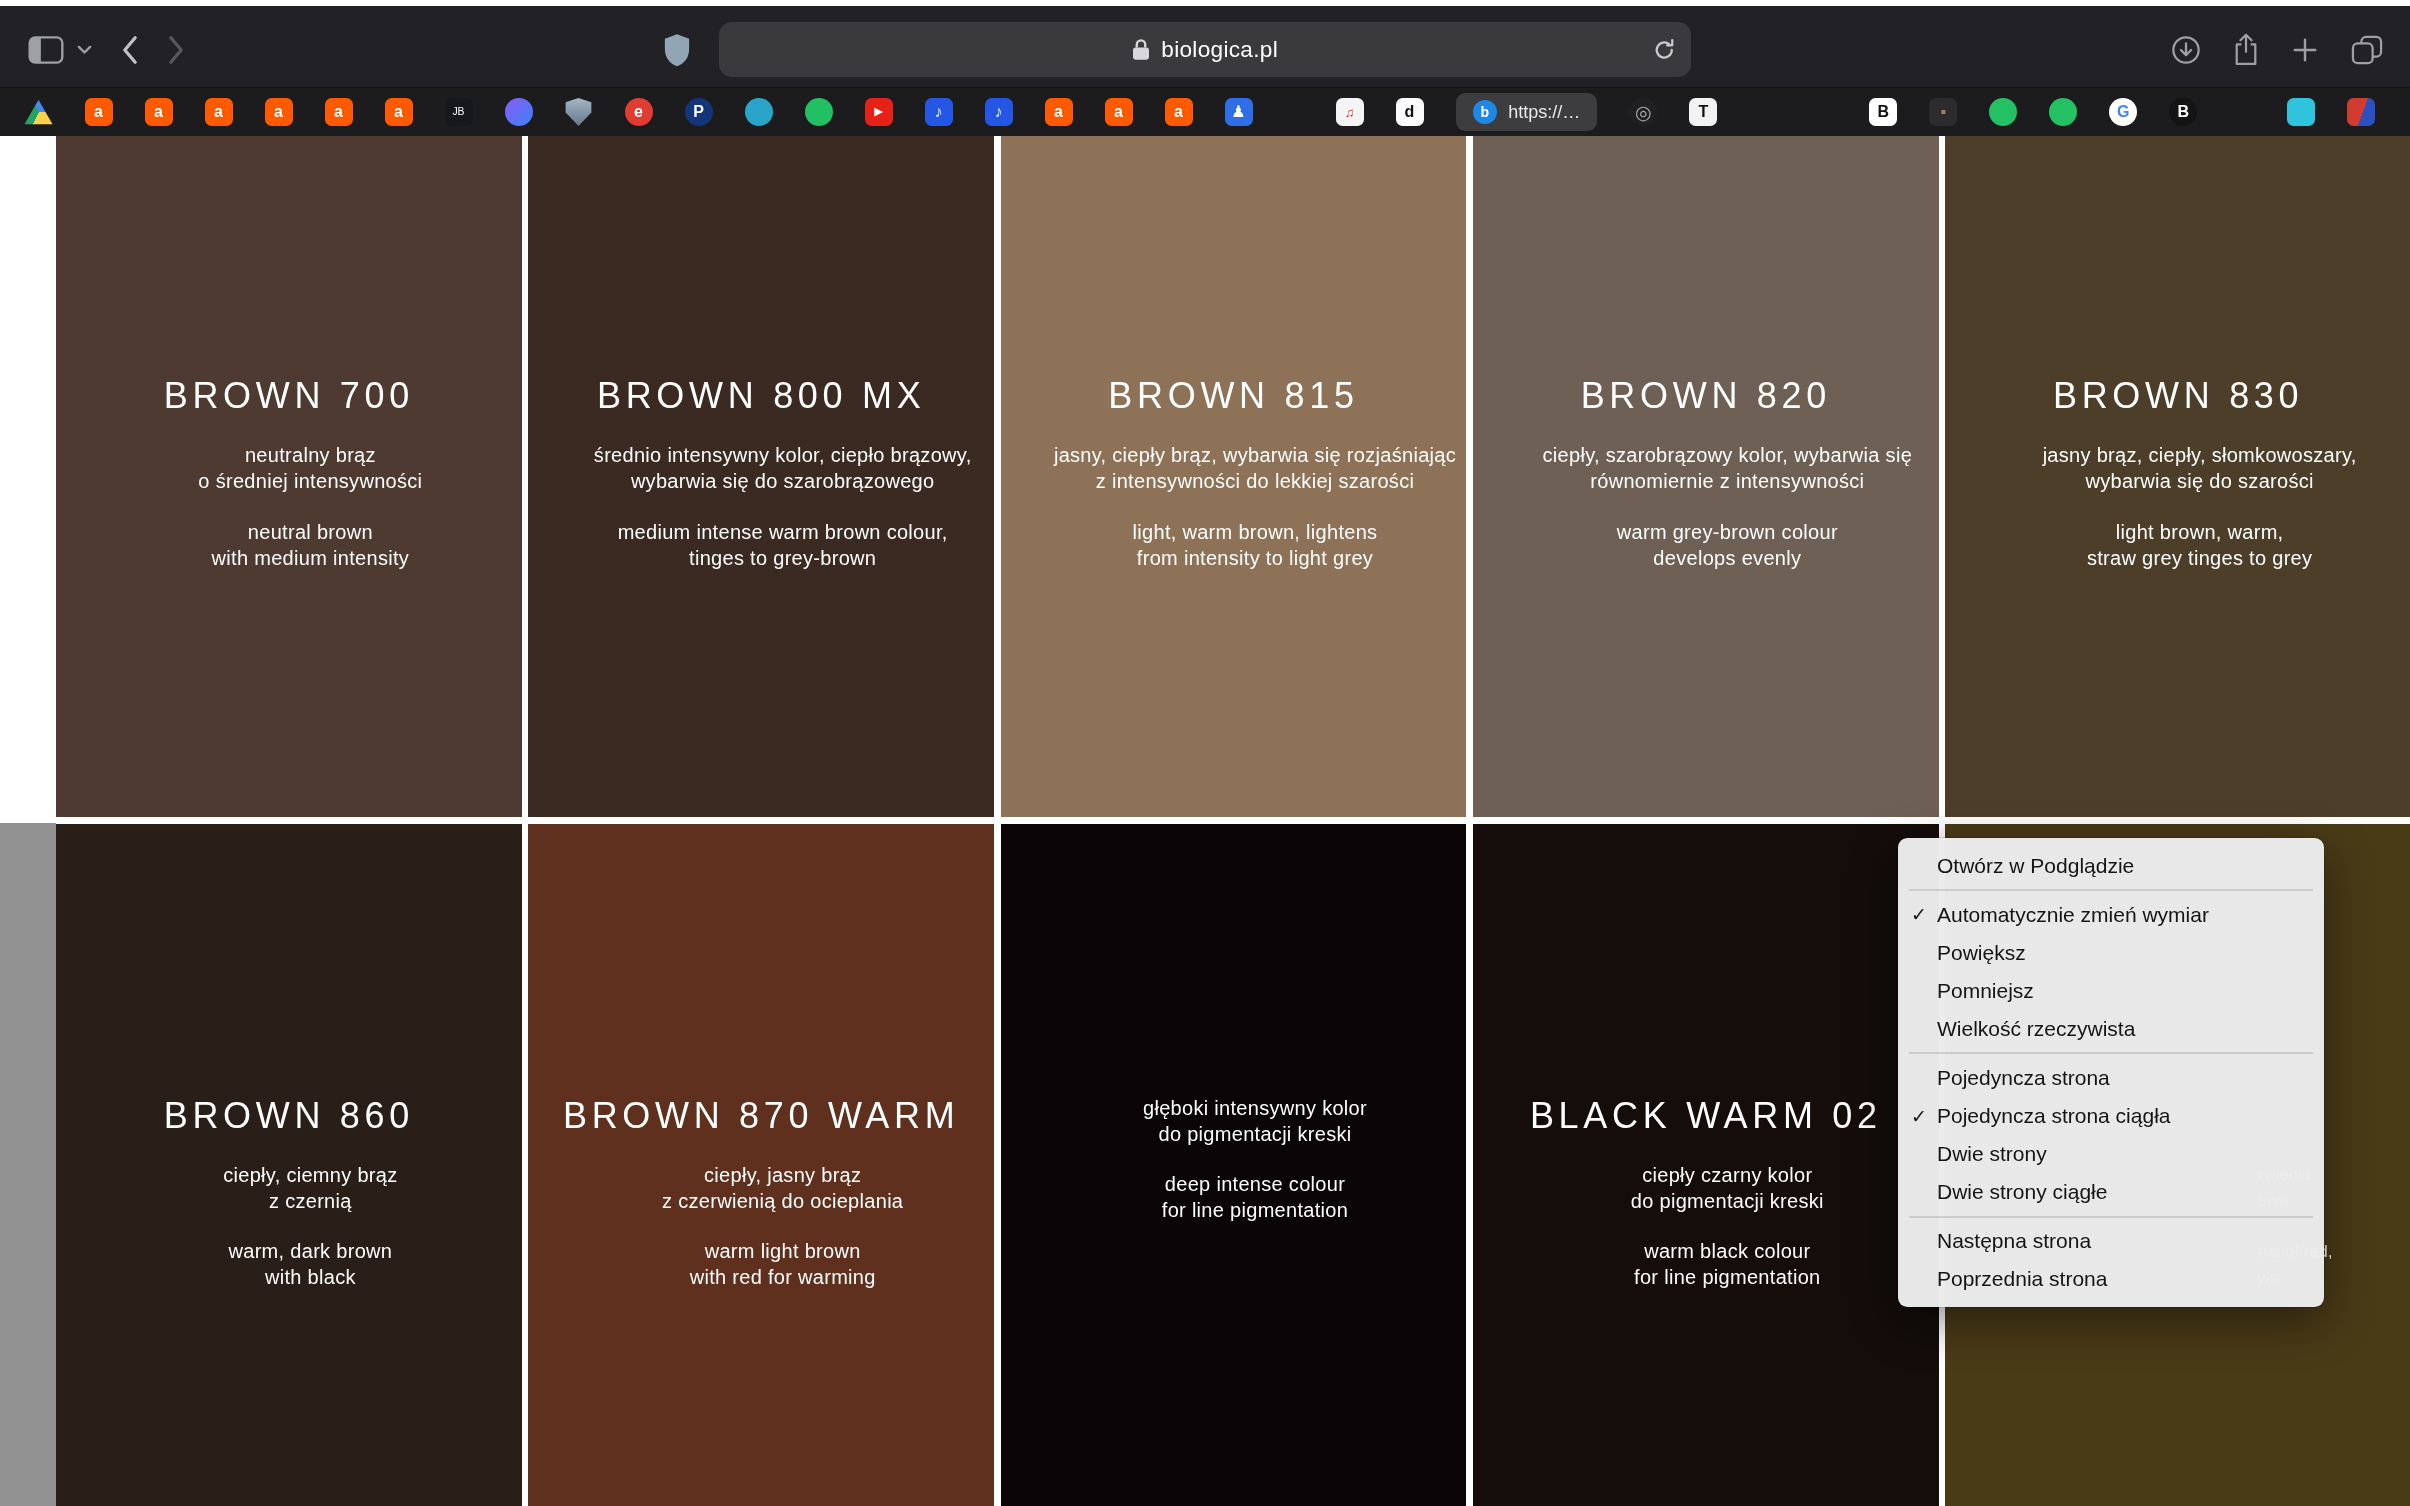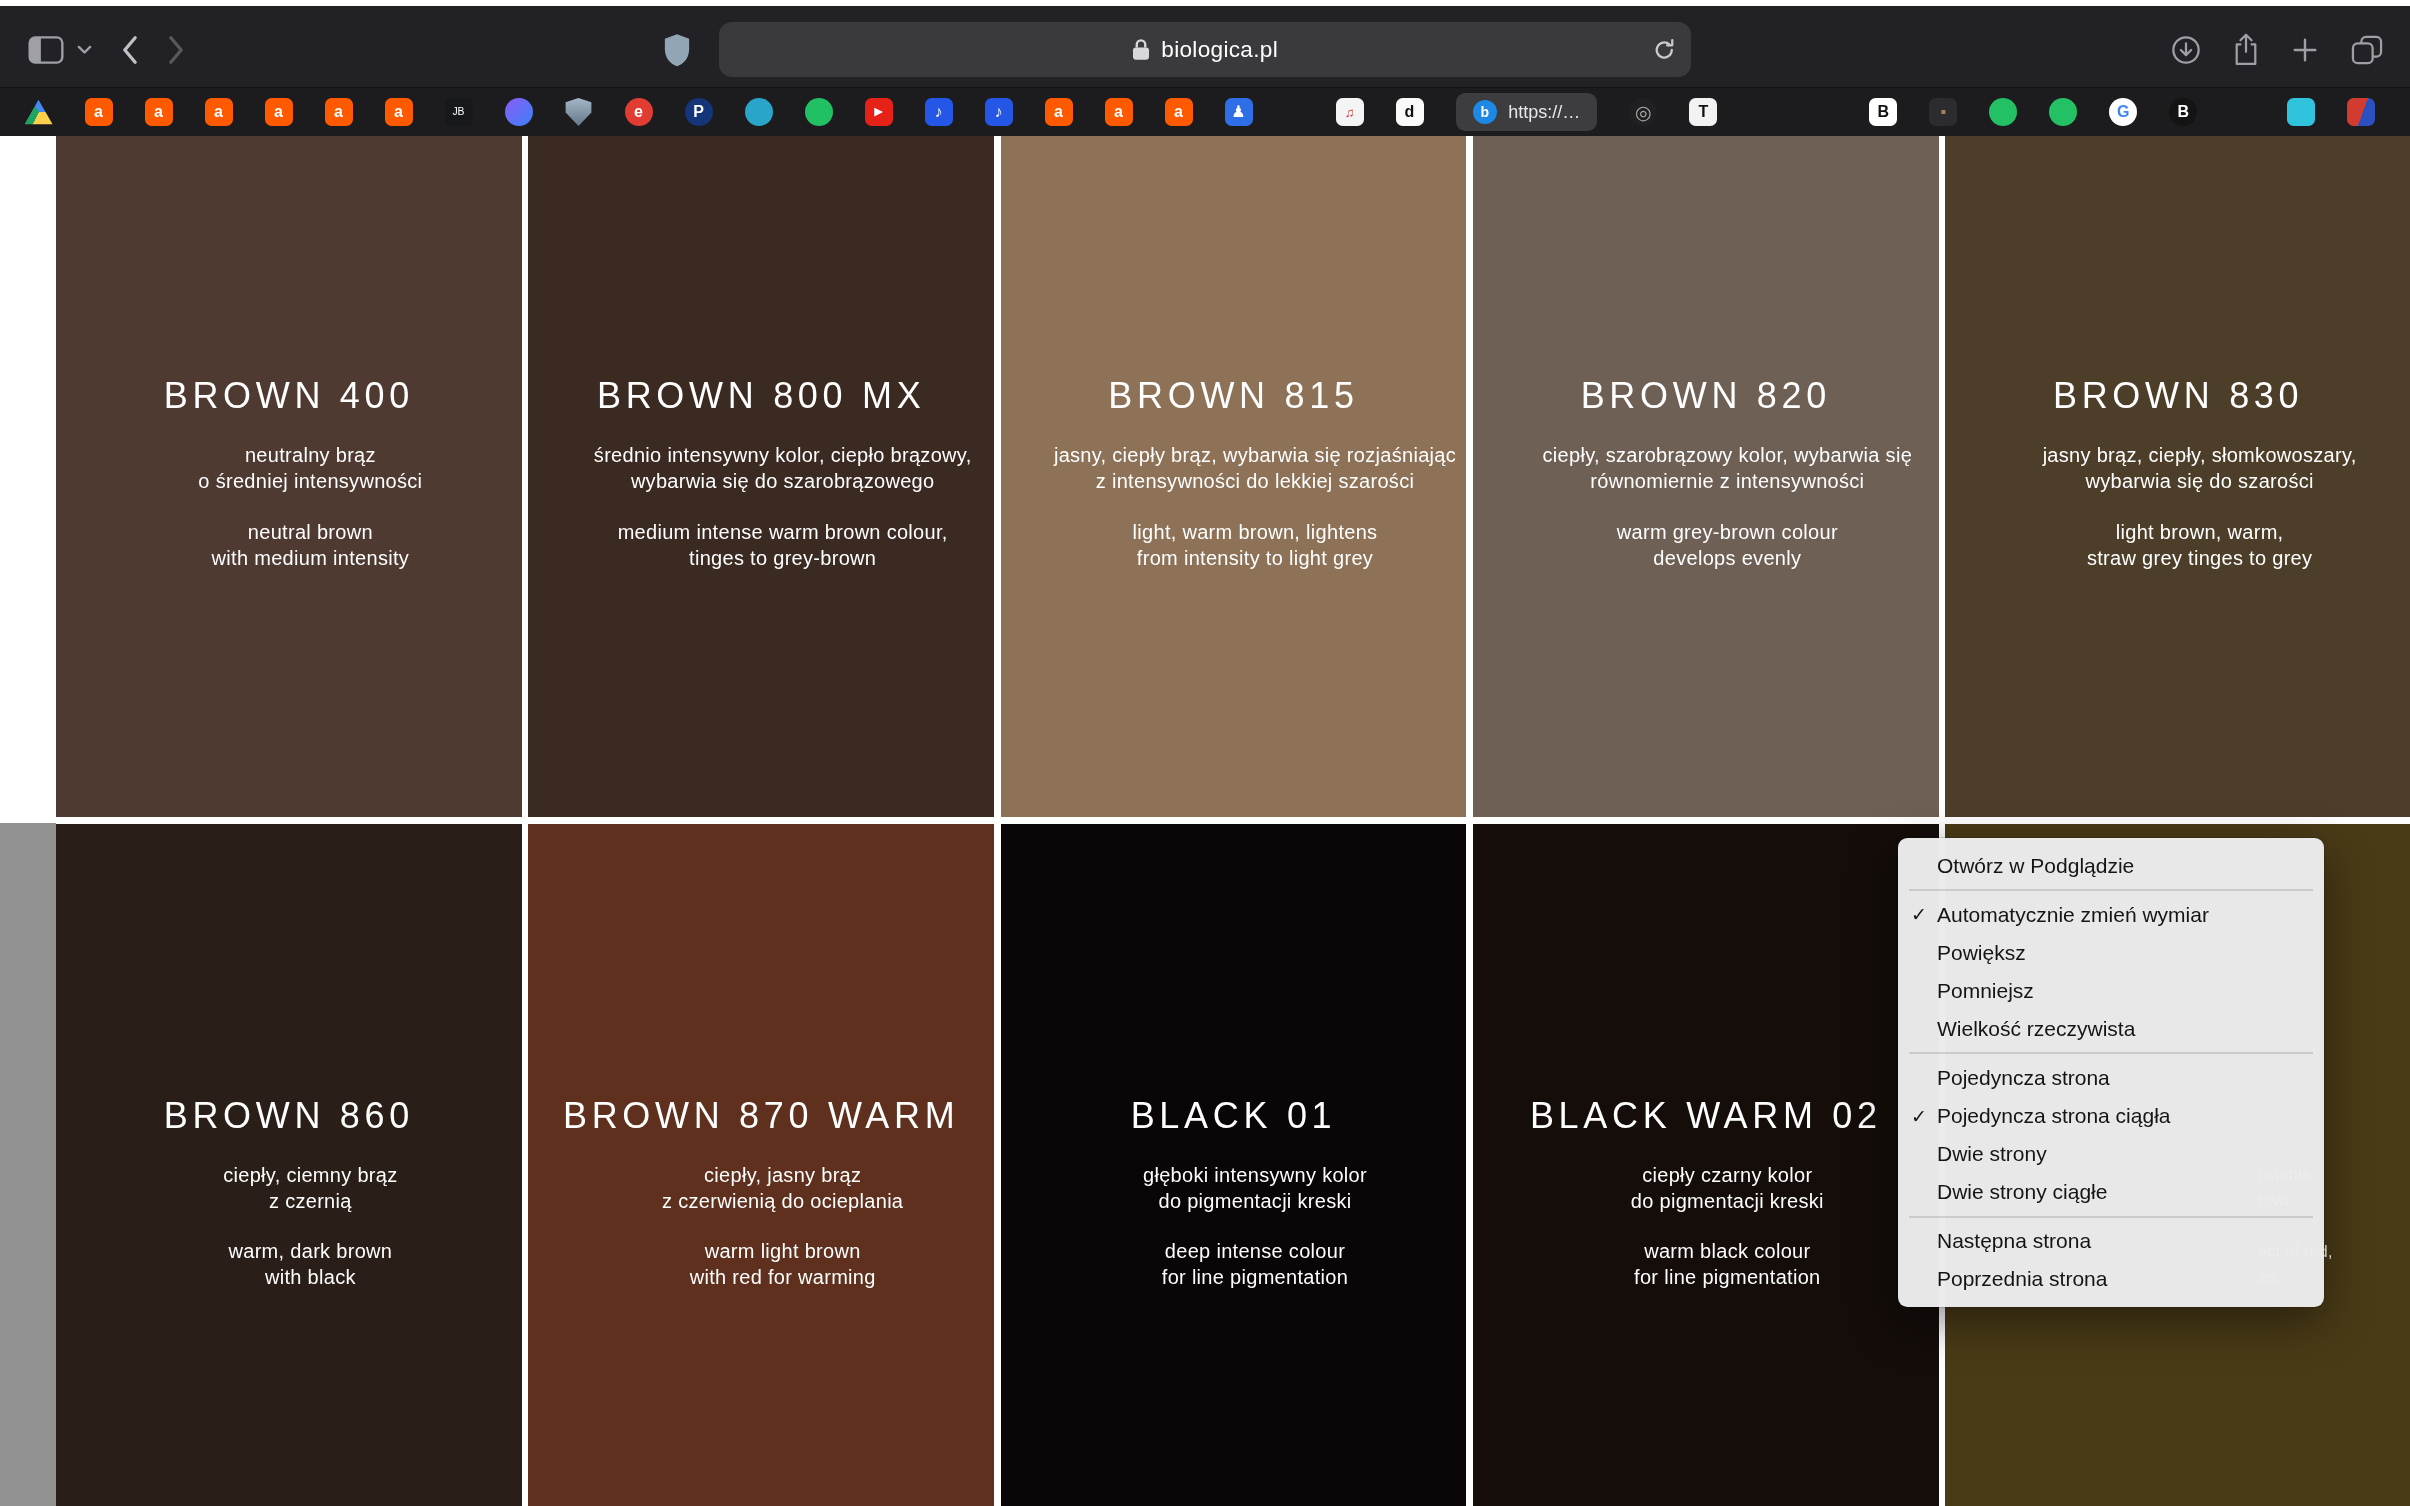--- a/index.html
+++ b/index.html
@@ -200,21 +200,21 @@
   </div>
 
   <div class="content">
     <div class="strip-top"></div>
     <div class="strip-bottom"></div>
 
     <div class="cards">
 
       <div class="card r1" style="background: rgb(78, 58, 49);">
         <div class="inner">
-          <div class="card-title">BROWN 400</div>
+          <div class="card-title">BROWN 700</div>
           <div class="card-desc">neutralny brąz
 o średniej intensywności</div>
           <div class="card-desc">neutral brown
 with medium intensity</div>
         </div>
       </div>
 
       <div class="card r1" style="background: rgb(59, 42, 34);">
         <div class="inner">
           <div class="card-title">BROWN 800 MX</div>
@@ -270,21 +270,20 @@
           <div class="card-title">BROWN 870 WARM</div>
           <div class="card-desc">ciepły, jasny brąz
 z czerwienią do ocieplania</div>
           <div class="card-desc">warm light brown
 with red for warming</div>
         </div>
       </div>
 
       <div class="card r2" style="background: rgb(10, 5, 7);">
         <div class="inner">
-          <div class="card-title">BLACK 01</div>
           <div class="card-desc">głęboki intensywny kolor
 do pigmentacji kreski</div>
           <div class="card-desc">deep intense colour
 for line pigmentation</div>
         </div>
       </div>
 
       <div class="card r2" style="background: rgb(20, 13, 10);">
         <div class="inner">
           <div class="card-title">BLACK WARM 02</div>

